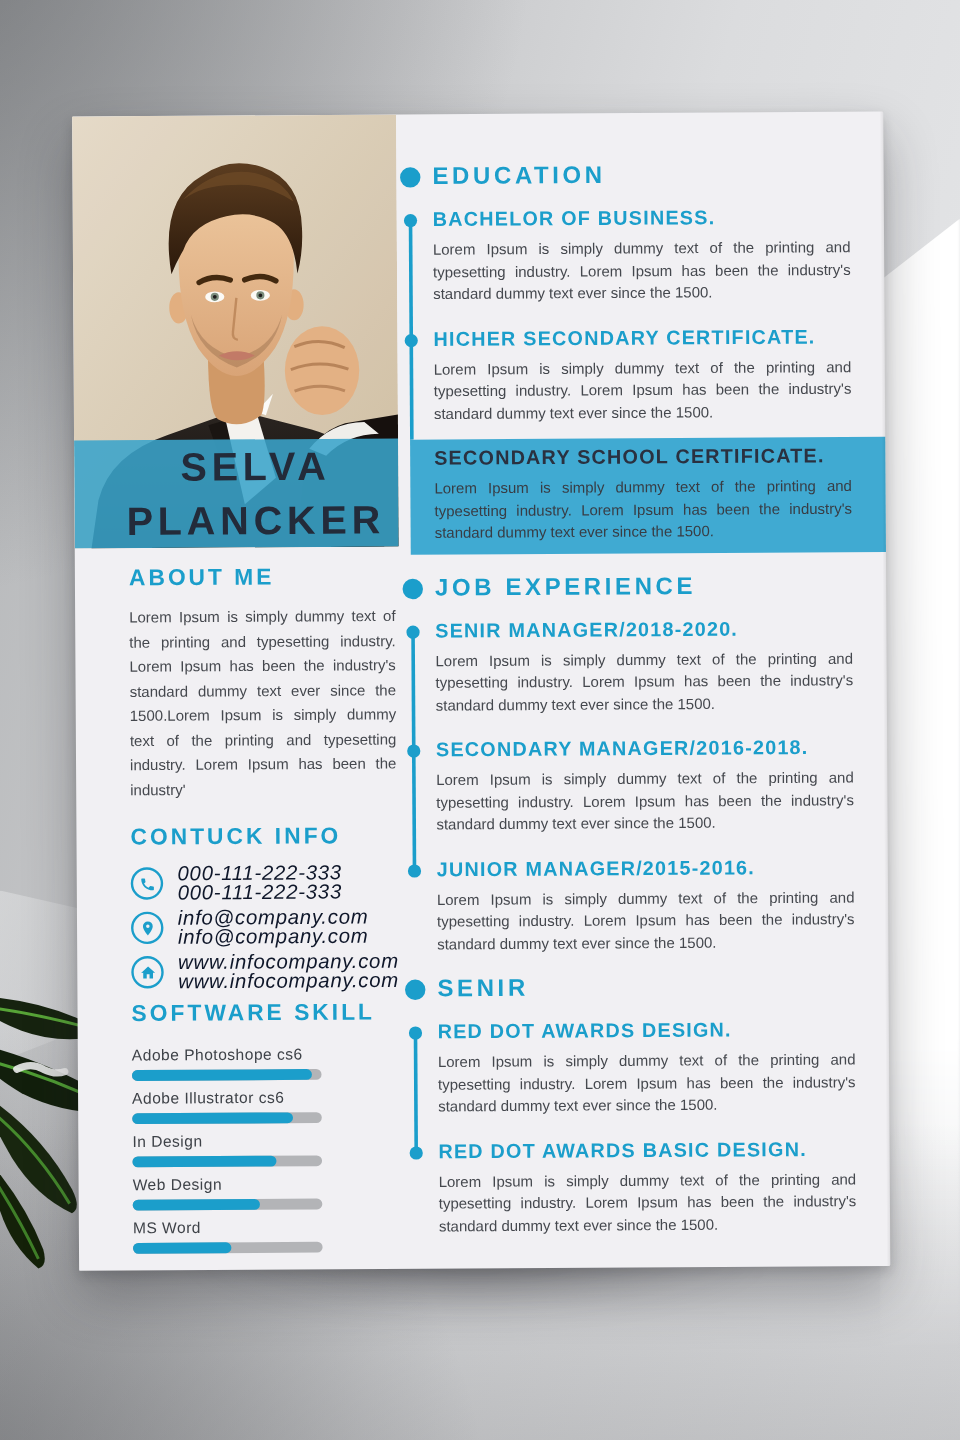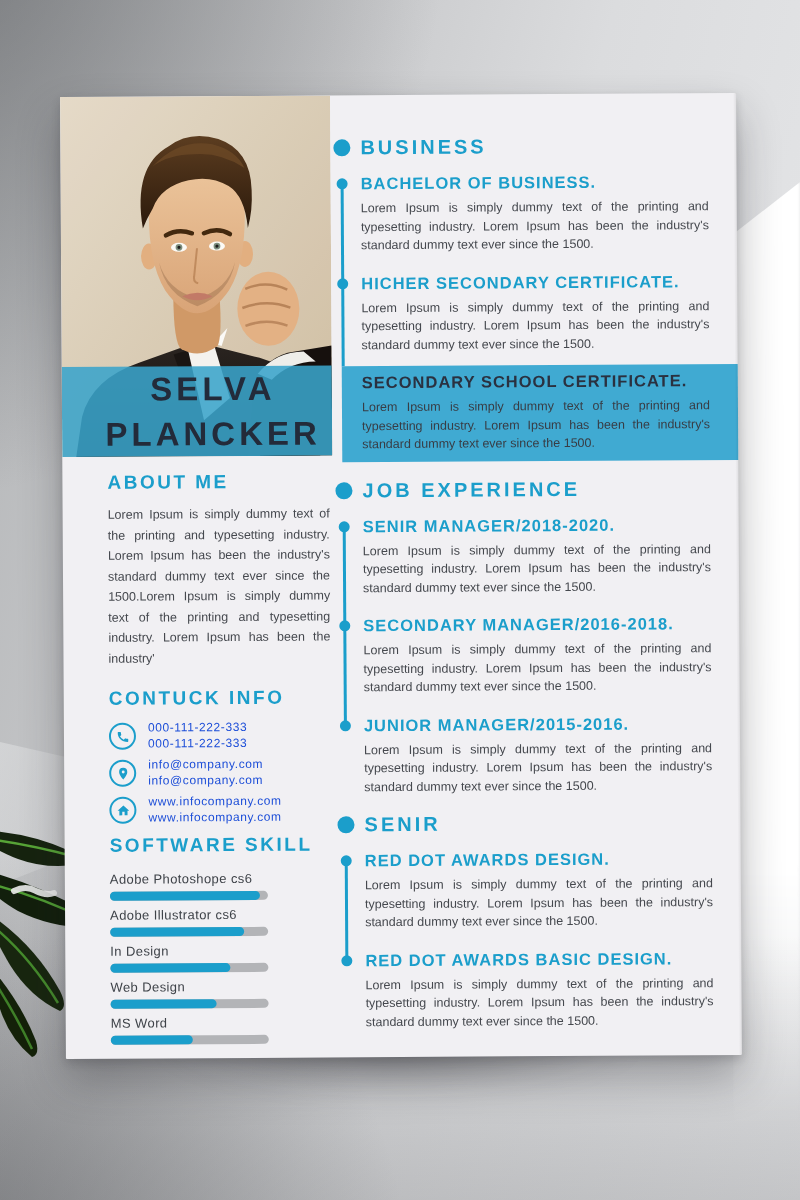--- a/index.html
+++ b/index.html
@@ -39,21 +39,21 @@
   .left-col{position:absolute;left:45px;top:360px;width:222px;}
   .col-title{font-size:19px;font-weight:800;letter-spacing:2.5px;color:var(--accent,#1b9ecb);line-height:24px;}
   .t-about{margin-top:14px;}
   .about-text{margin-top:10px;font-size:12.5px;line-height:20.5px;color:#45484e;text-align:justify;}
   .t-contact{margin-top:18px;}
   .contact-list{margin-top:10px;}
   .contact-item{display:flex;align-items:center;gap:12px;margin-bottom:6px;}
   .c-circle{flex:0 0 auto;width:27px;height:27px;border:2px solid var(--accent,#1b9ecb);border-radius:50%;
             box-sizing:border-box;display:flex;align-items:center;justify-content:center;}
   .c-circle svg{width:14px;height:14px;fill:var(--accent,#1b9ecb);}
-  .c-lines{font-size:12px;line-height:15.5px;color:#1d4ed8;letter-spacing:.6px;}
+  .c-lines{font-size:17px;line-height:15.5px;color:#0f172a;letter-spacing:.6px;font-style:italic;}
   .t-skills{margin-top:8px;}
   .skills{margin-top:14px;}
   .skill{margin-bottom:7px;}
   .skill-label{font-size:13px;line-height:15px;color:#3e4248;letter-spacing:.4px;}
   .track{margin-top:5px;width:158px;height:9px;border-radius:5px;background:#b3b4b7;}
   .fill{height:9px;border-radius:5px;background:var(--accent,#1b9ecb);}
   
   .right-col{position:absolute;left:276px;top:0;width:372px;}
   .section{position:relative;padding-left:24px;margin-bottom:16px;}
   .sec-0{margin-top:40px;}
@@ -250,21 +250,21 @@
       <div class="fill" style="width: 52%;"></div>
     </div>
   </div>
 </div>
     </div>
 
     <div class="right-col">
   <div class="section sec-0">
     <div class="connector"></div>
     <h2 class="sec-head">
-      <span class="big-dot"></span><span class="sec-head-text">BUSINESS</span>
+      <span class="big-dot"></span><span class="sec-head-text">EDUCATION</span>
     </h2>
 
   <div class="entry">
     <span class="dot"></span>
     <div class="entry-title">BACHELOR OF BUSINESS.</div>
     <div class="entry-body">Lorem Ipsum is simply dummy text of the printing and typesetting industry. Lorem Ipsum has been the industry's standard dummy text ever since the 1500.</div>
   </div>
 
   <div class="entry">
     <span class="dot"></span>

